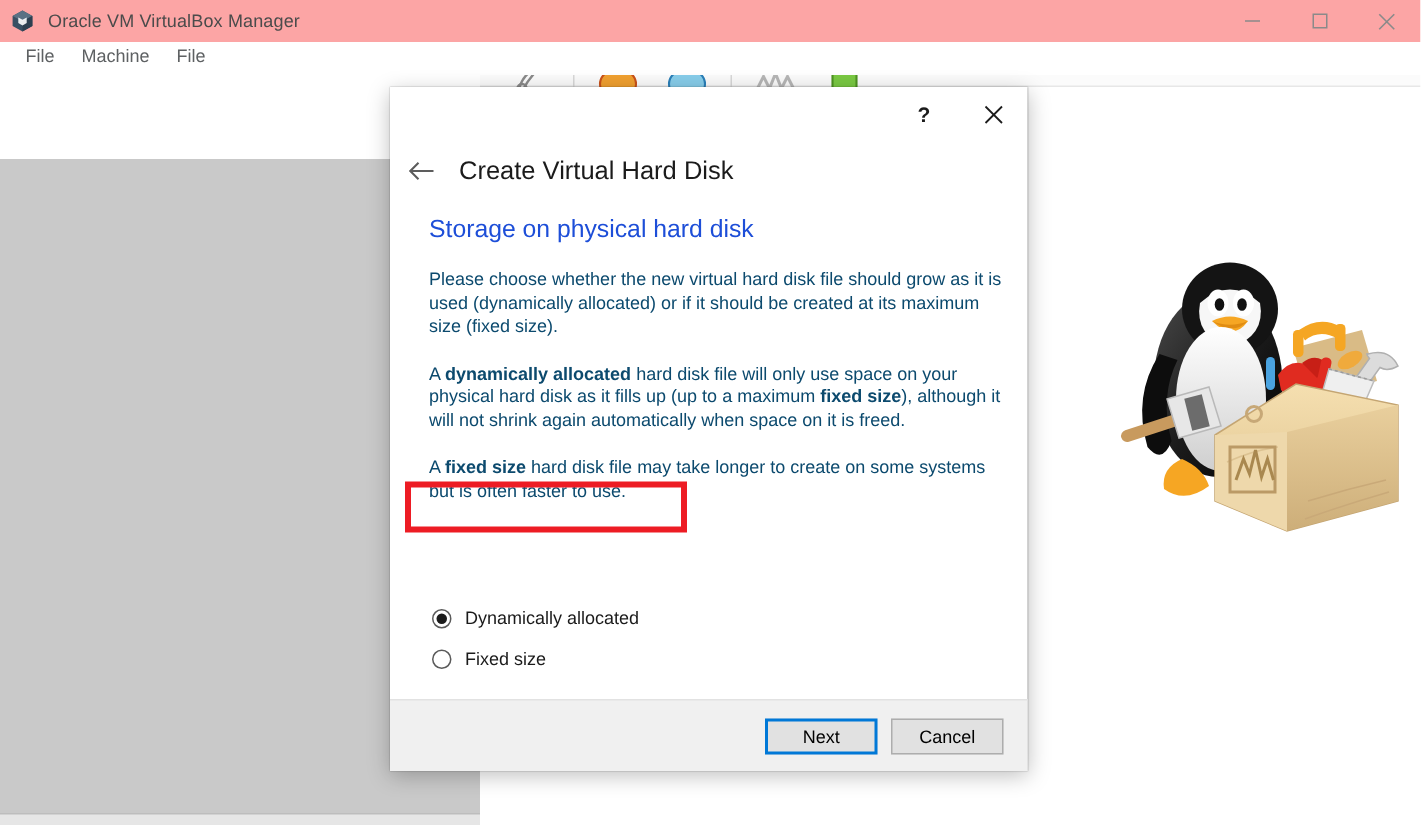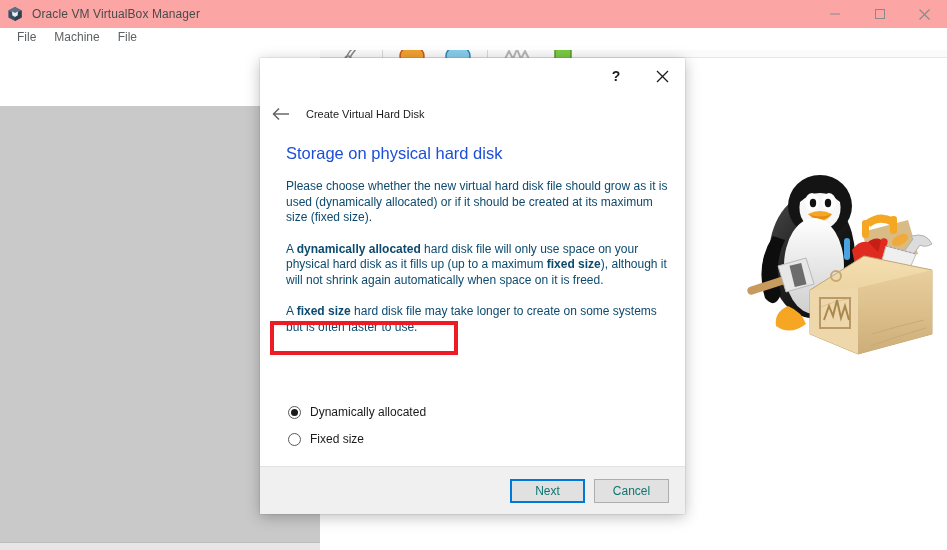--- a/index.html
+++ b/index.html
@@ -138,21 +138,21 @@
   .dlg-nav {
     height: 40px; display: flex; align-items: center; flex: 0 0 auto;
     padding-left: 8px;
   }
   .back-arrow {
     width: 26px; height: 26px;
     display: flex; align-items: center; justify-content: center;
     color: #5d5d5d;
   }
   .dlg-breadcrumb {
-    font-size: 11px; color: #1b1b1b; margin-left: 12px;
+    font-size: 17px; color: #1b1b1b; margin-left: 12px;
   }
 
   .dlg-body {
     flex: 1 1 auto; position: relative; padding: 0 26px;
   }
   .dlg-heading {
     font-size: 16.5px; color: #1d4ed8; margin-top: 10px; margin-bottom: 0;
     font-weight: normal;
   }
   .dlg-para {
@@ -190,21 +190,21 @@
 
   .dlg-footer {
     height: 48px; flex: 0 0 auto;
     background: #f0f0f0;
     border-top: 1px solid #e2e2e2;
     display: flex; align-items: center; justify-content: flex-end;
     padding-right: 16px;
   }
   .dlg-action {
     height: 24px; min-width: 75px;
-    font-size: 12px; color: #0f766e;
+    font-size: 12px; color: #000000;
     background: #e1e1e1;
     border: 1px solid #adadad;
     display: flex; align-items: center; justify-content: center;
     margin-left: 9px;
     font-family: "Liberation Sans", sans-serif;
   }
   .dlg-action.primary {
     border: 2px solid #0078d7;
   }
 </style>

